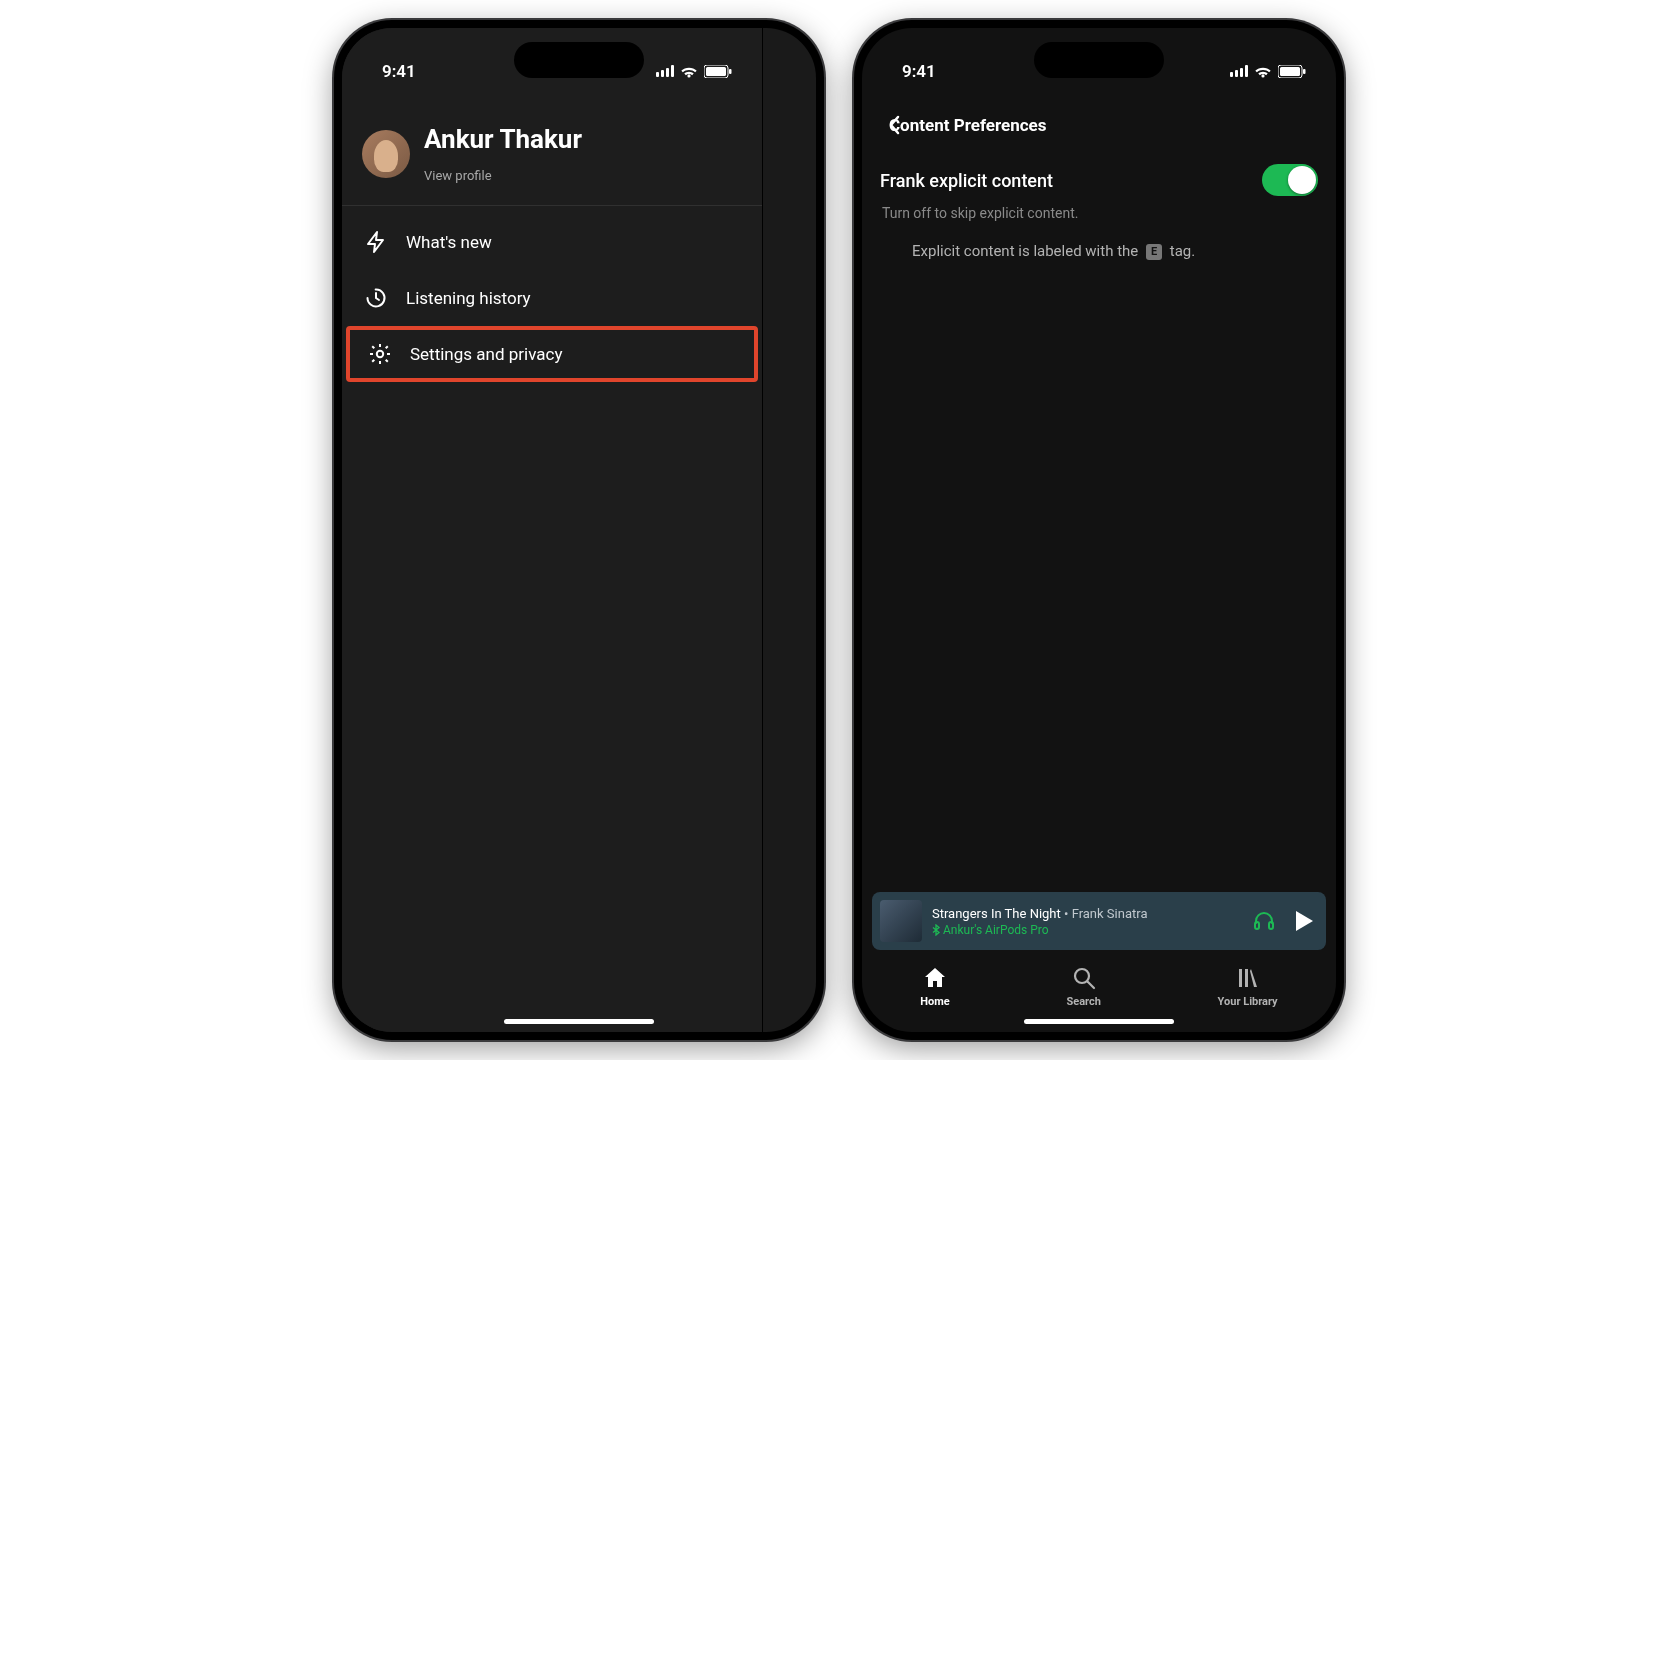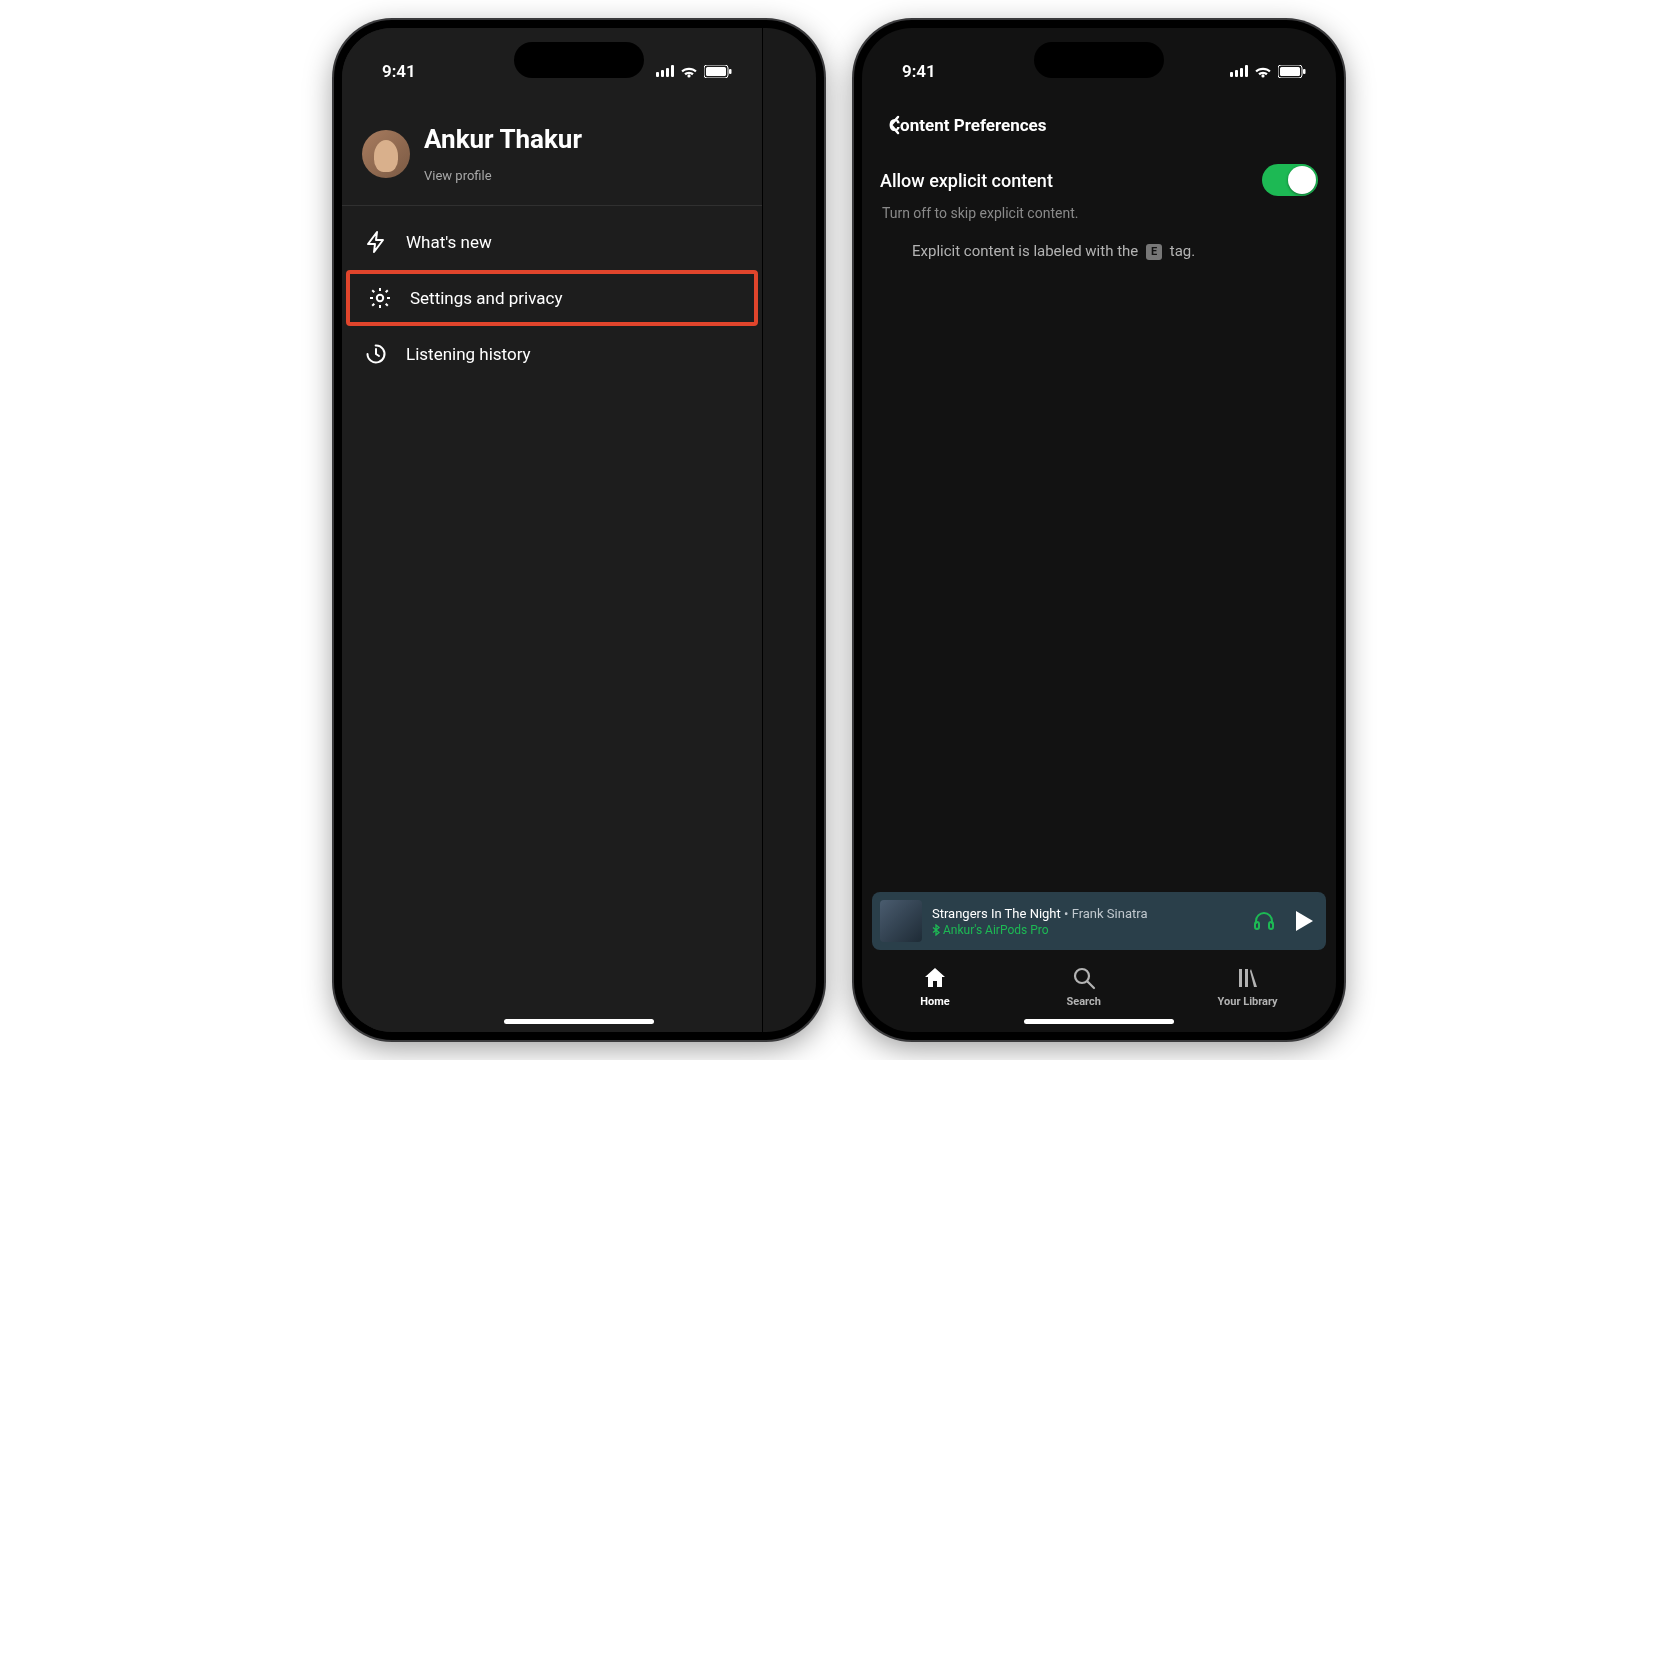--- a/index.html
+++ b/index.html
@@ -192,38 +192,38 @@
 
       <div class="menu-item">
         <span class="menu-icon">
           <svg width="24" height="24" viewBox="0 0 24 24">
               <path fill="none" stroke="#fff" stroke-width="2" stroke-linejoin="round" stroke-linecap="round" d="M13 2 4 14h7l-1 8 9-12h-7z"></path>
             </svg>
         </span>
         <span>What's new</span>
       </div>
 
+      <div class="menu-item">
+        <span class="menu-icon">
+          <svg width="24" height="24" viewBox="0 0 24 24">
+              <path fill="none" stroke="#fff" stroke-width="2" stroke-linecap="round" d="M12 7v5l3 2"></path>
+              <path fill="none" stroke="#fff" stroke-width="2" stroke-linecap="round" d="M3.5 12a8.5 8.5 0 1 0 2-5.5" stroke-dasharray="40 8"></path>
+            </svg>
+        </span>
+        <span>Listening history</span>
+      </div>
+
       <div class="menu-item highlight">
         <span class="menu-icon">
           <svg width="24" height="24" viewBox="0 0 24 24">
               <circle cx="12" cy="12" r="3.2" fill="none" stroke="#fff" stroke-width="2"></circle>
               <path fill="none" stroke="#fff" stroke-width="2" d="M12 2v3m0 14v3M4.2 4.2l2.1 2.1m11.4 11.4 2.1 2.1M2 12h3m14 0h3M4.2 19.8l2.1-2.1m11.4-11.4 2.1-2.1"></path>
             </svg>
         </span>
         <span>Settings and privacy</span>
-      </div>
-
-      <div class="menu-item">
-        <span class="menu-icon">
-          <svg width="24" height="24" viewBox="0 0 24 24">
-              <path fill="none" stroke="#fff" stroke-width="2" stroke-linecap="round" d="M12 7v5l3 2"></path>
-              <path fill="none" stroke="#fff" stroke-width="2" stroke-linecap="round" d="M3.5 12a8.5 8.5 0 1 0 2-5.5" stroke-dasharray="40 8"></path>
-            </svg>
-        </span>
-        <span>Listening history</span>
       </div>
     </div>
 
     <div class="home-indicator"></div>
   </div>
 </div>
 
 <div class="phone right">
   <div class="screen">
     <div class="island"></div>
@@ -251,21 +251,21 @@
     <div class="nav-header">
       <div class="back-btn">
         <svg width="14" height="20" viewBox="0 0 14 20">
             <path fill="none" stroke="#fff" stroke-width="2.5" stroke-linecap="round" stroke-linejoin="round" d="M10 2 3 10l7 8"></path>
           </svg>
       </div>
       <div class="nav-title">Content Preferences</div>
     </div>
 
     <div class="setting-row">
-      <span class="setting-label">Allow explicit content</span>
+      <span class="setting-label">Frank explicit content</span>
       <div class="toggle">
           <div class="knob"></div>
         </div>
     </div>
     <div class="desc">Turn off to skip explicit content.</div>
     <div class="desc2">
       <span>Explicit content is labeled with the</span>
       <span class="e-tag">E</span>
       <span>tag.</span>
     </div>

